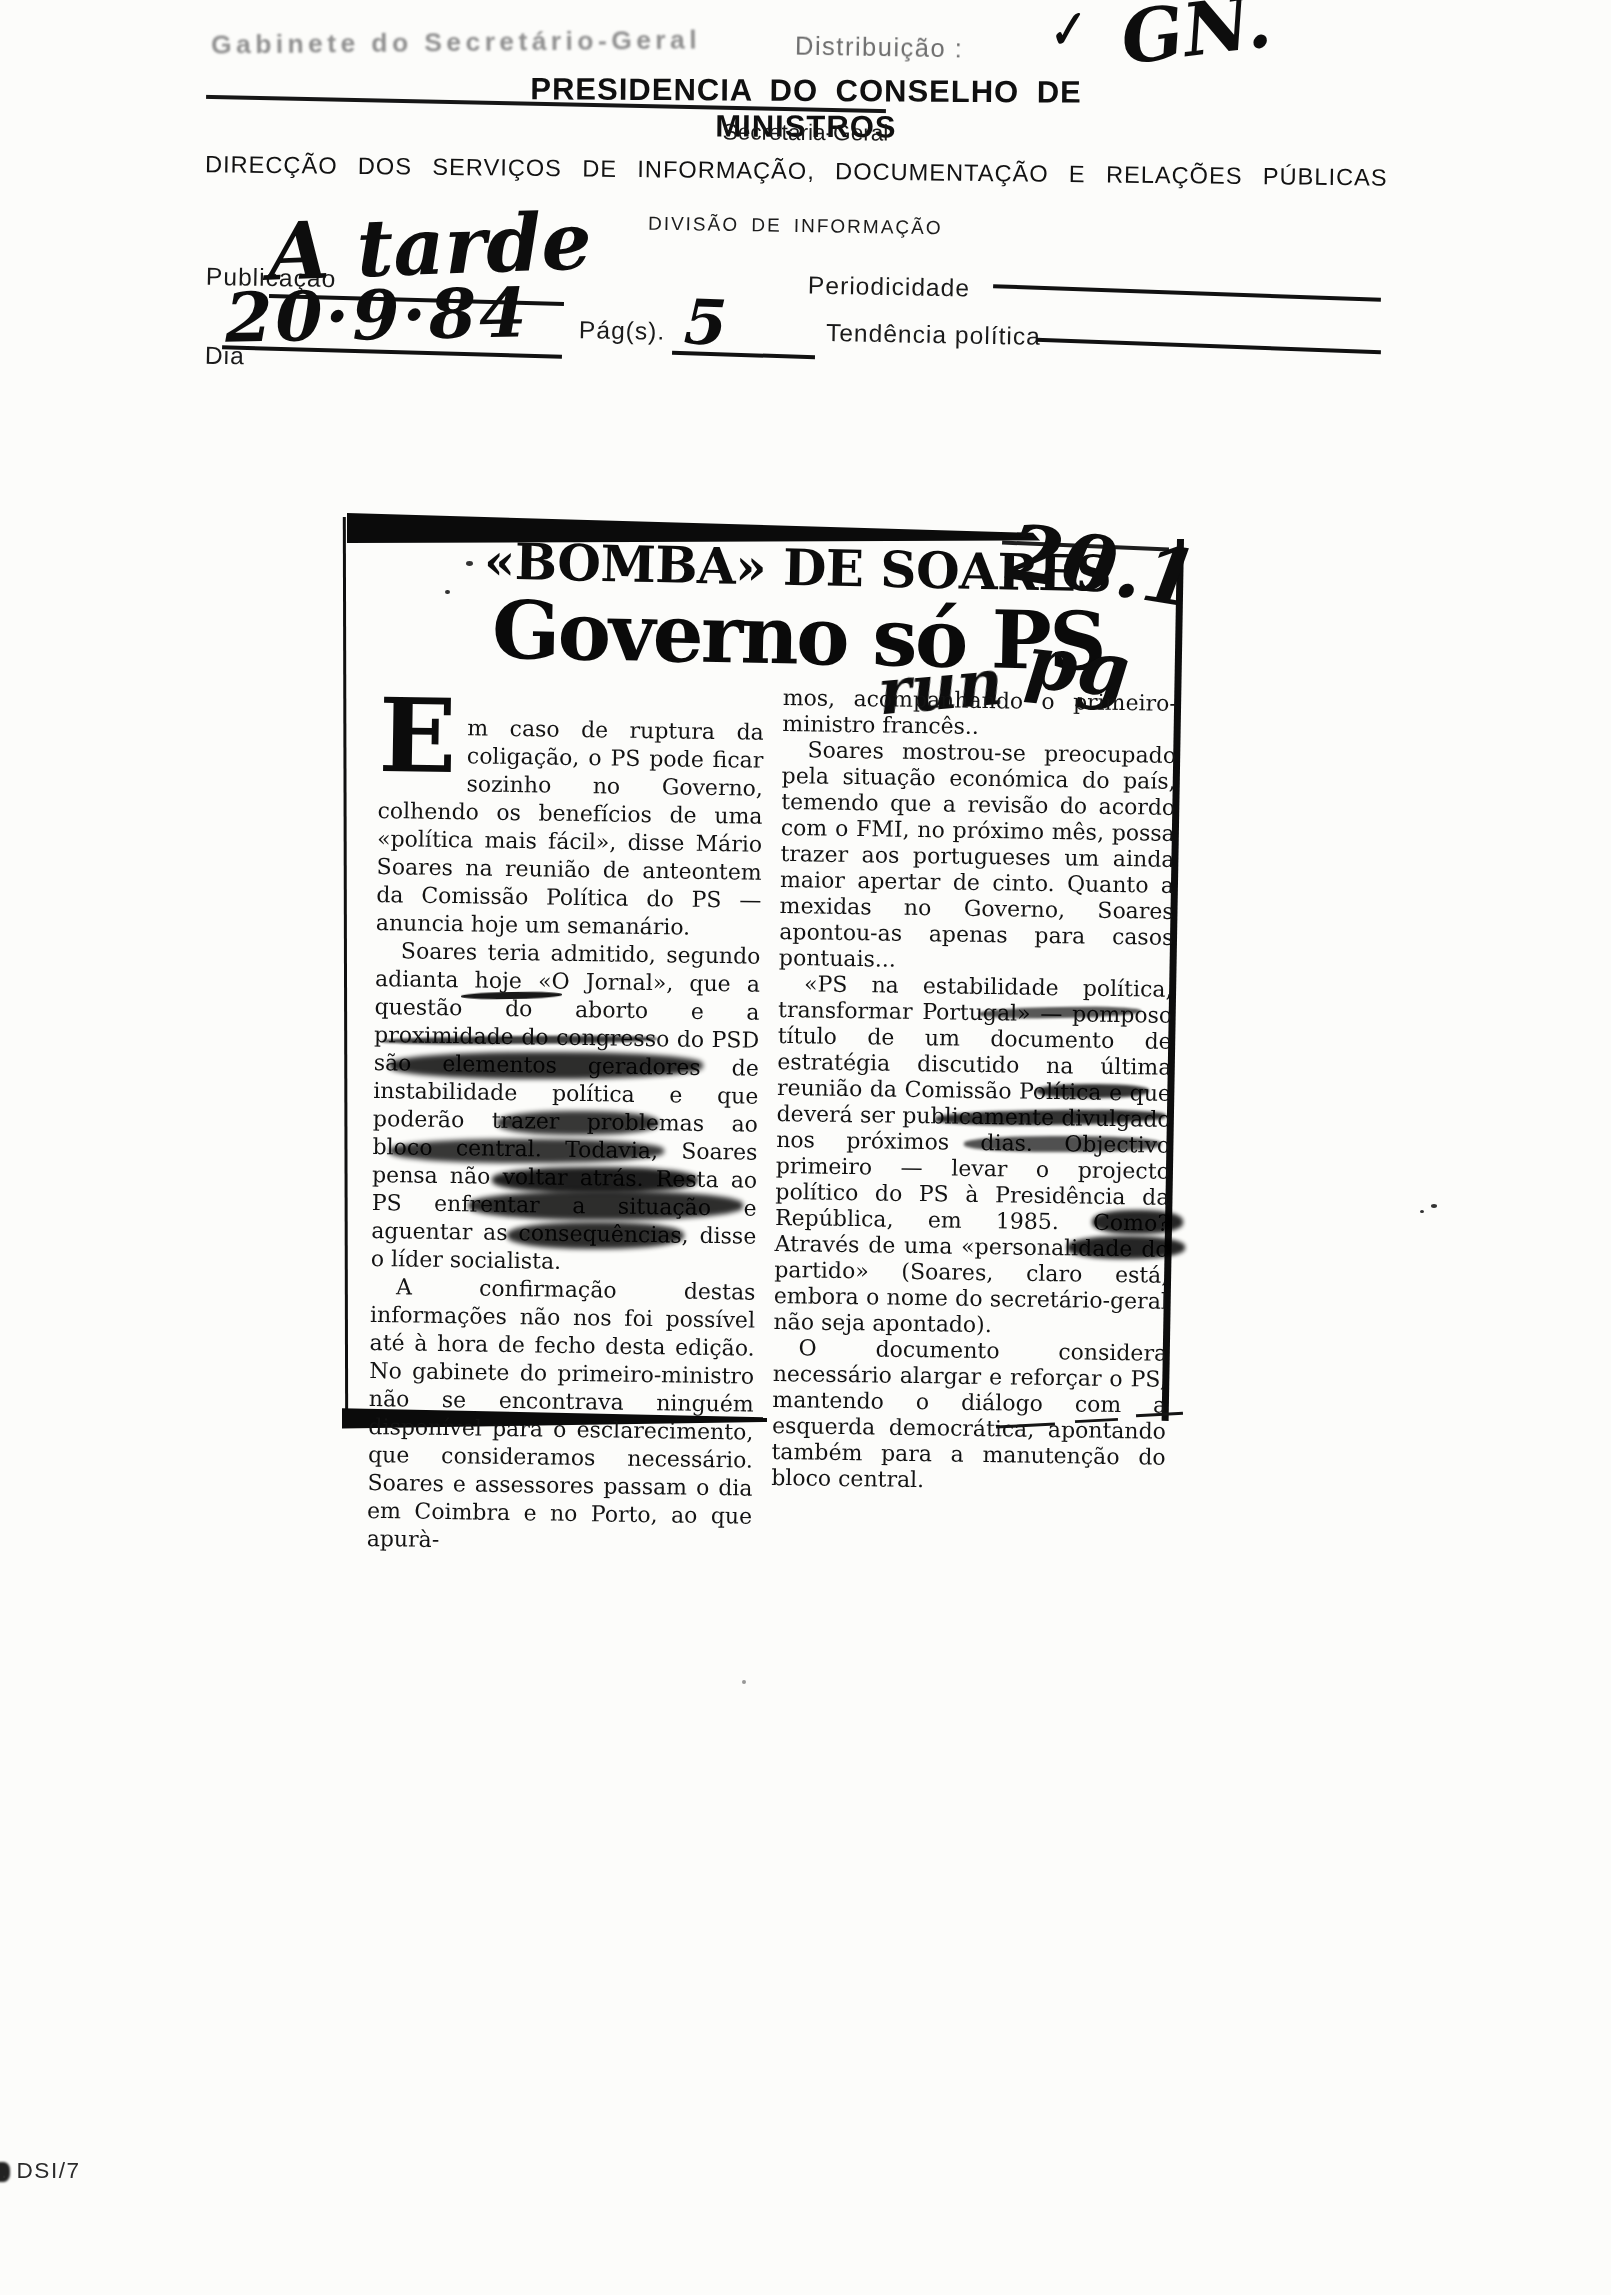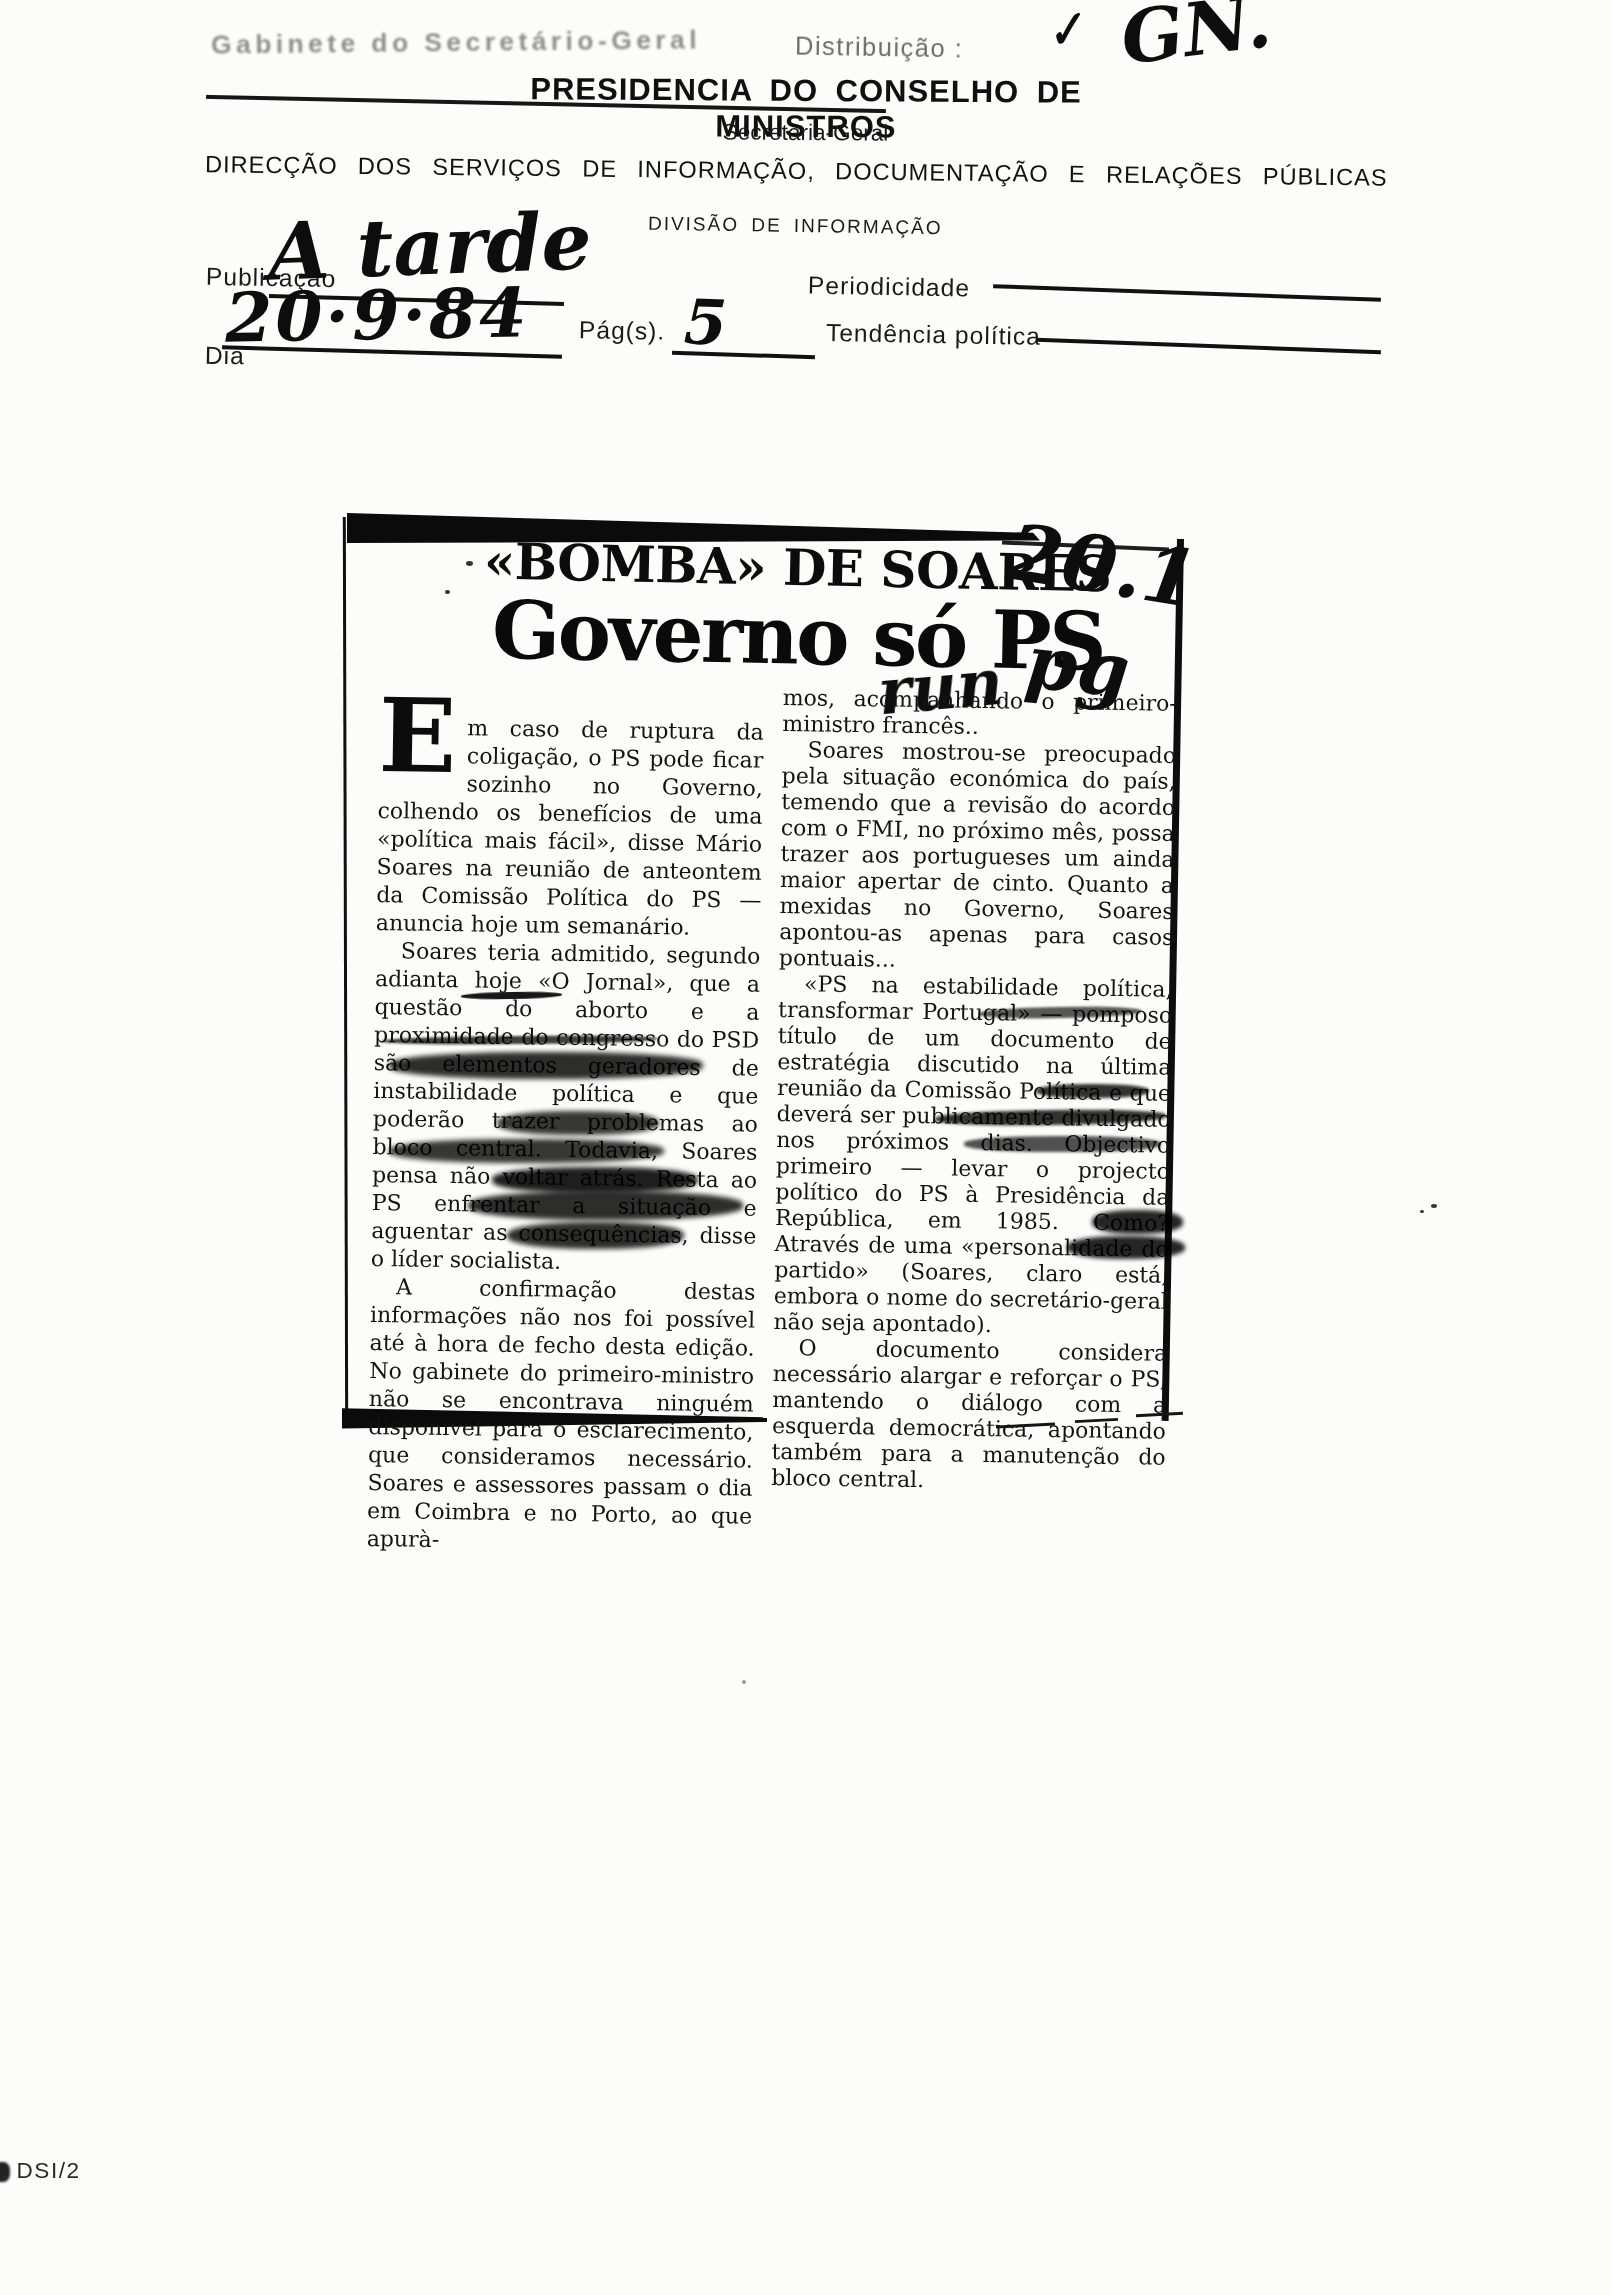--- a/index.html
+++ b/index.html
@@ -189,14 +189,14 @@
 <div class="abs smudge" style="left:1092px;top:1210px;width:91px;height:23.6px;opacity:.85;filter:blur(2px);"></div>
 <div class="abs smudge" style="left:1067px;top:1236px;width:118px;height:22.6px;opacity:.85;filter:blur(2px);"></div>
 
 <div class="abs speck" style="left:466px;top:561px;width:6.9px;height:4.9px;"></div>
 <div class="abs speck" style="left:445px;top:590px;width:4.9px;height:4.4px;"></div>
 <div class="abs speck" style="left:1431px;top:1204px;width:5.9px;height:3.9px;"></div>
 <div class="abs speck" style="left:1420px;top:1210px;width:4.4px;height:3.4px;"></div>
 <div class="abs speck" style="left:742px;top:1680px;width:3.9px;height:3.9px;opacity:.5;"></div>
 
 <div class="abs edge-frag"></div>
-<div class="abs footer-code">. DSI/2</div>
+<div class="abs footer-code">. DSI/7</div>
 
 
 </body></html>

